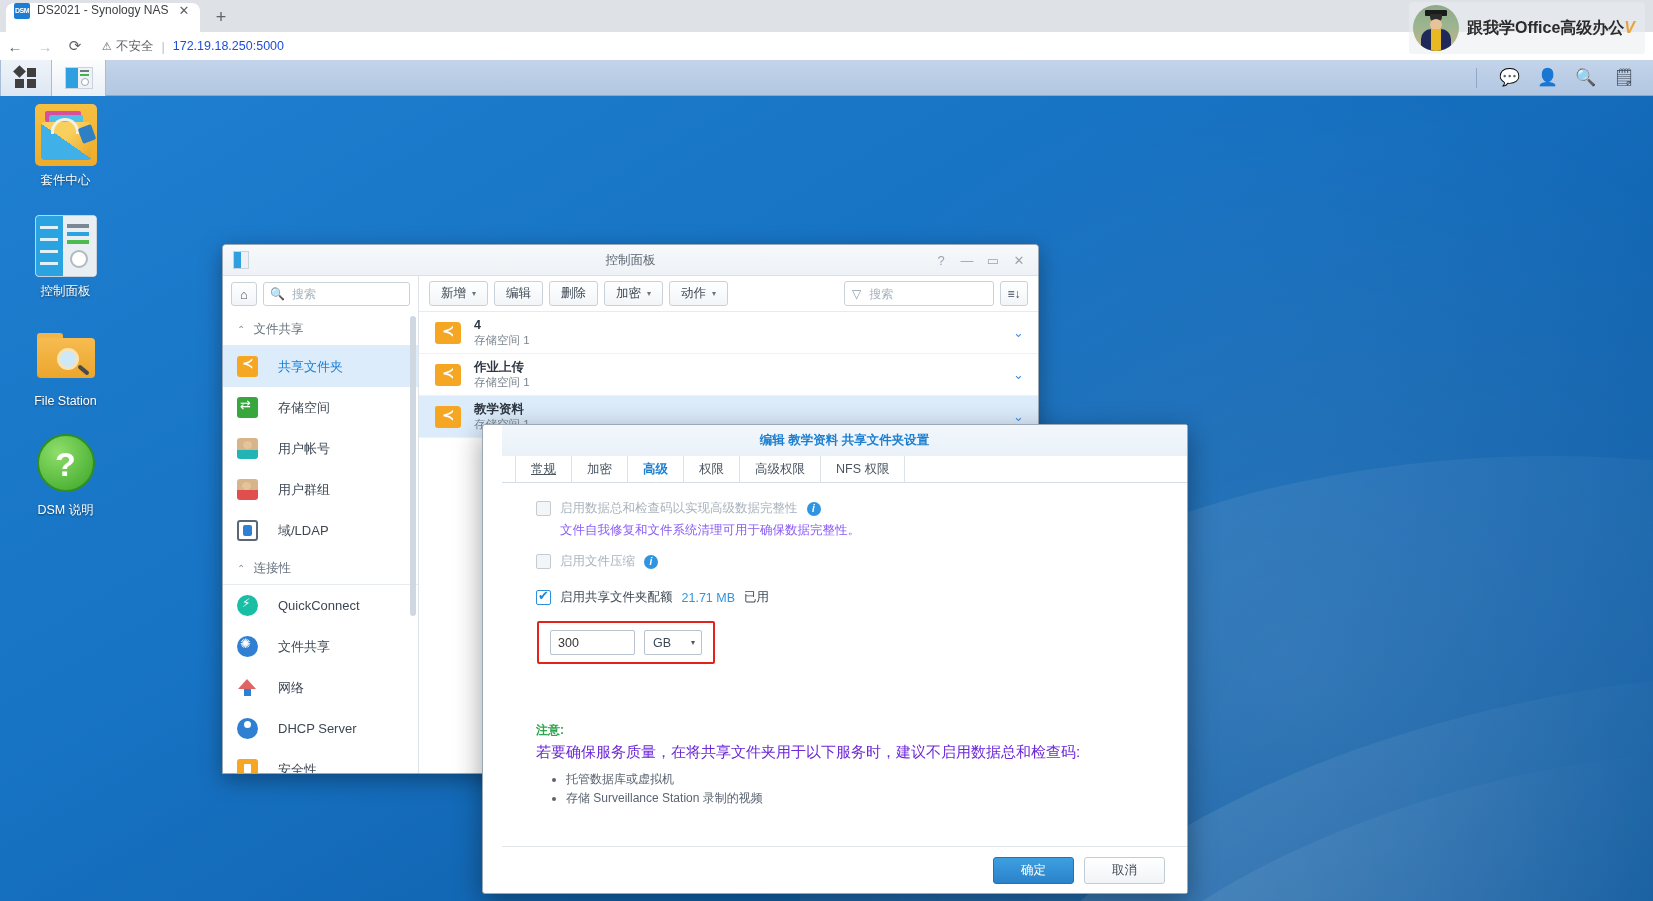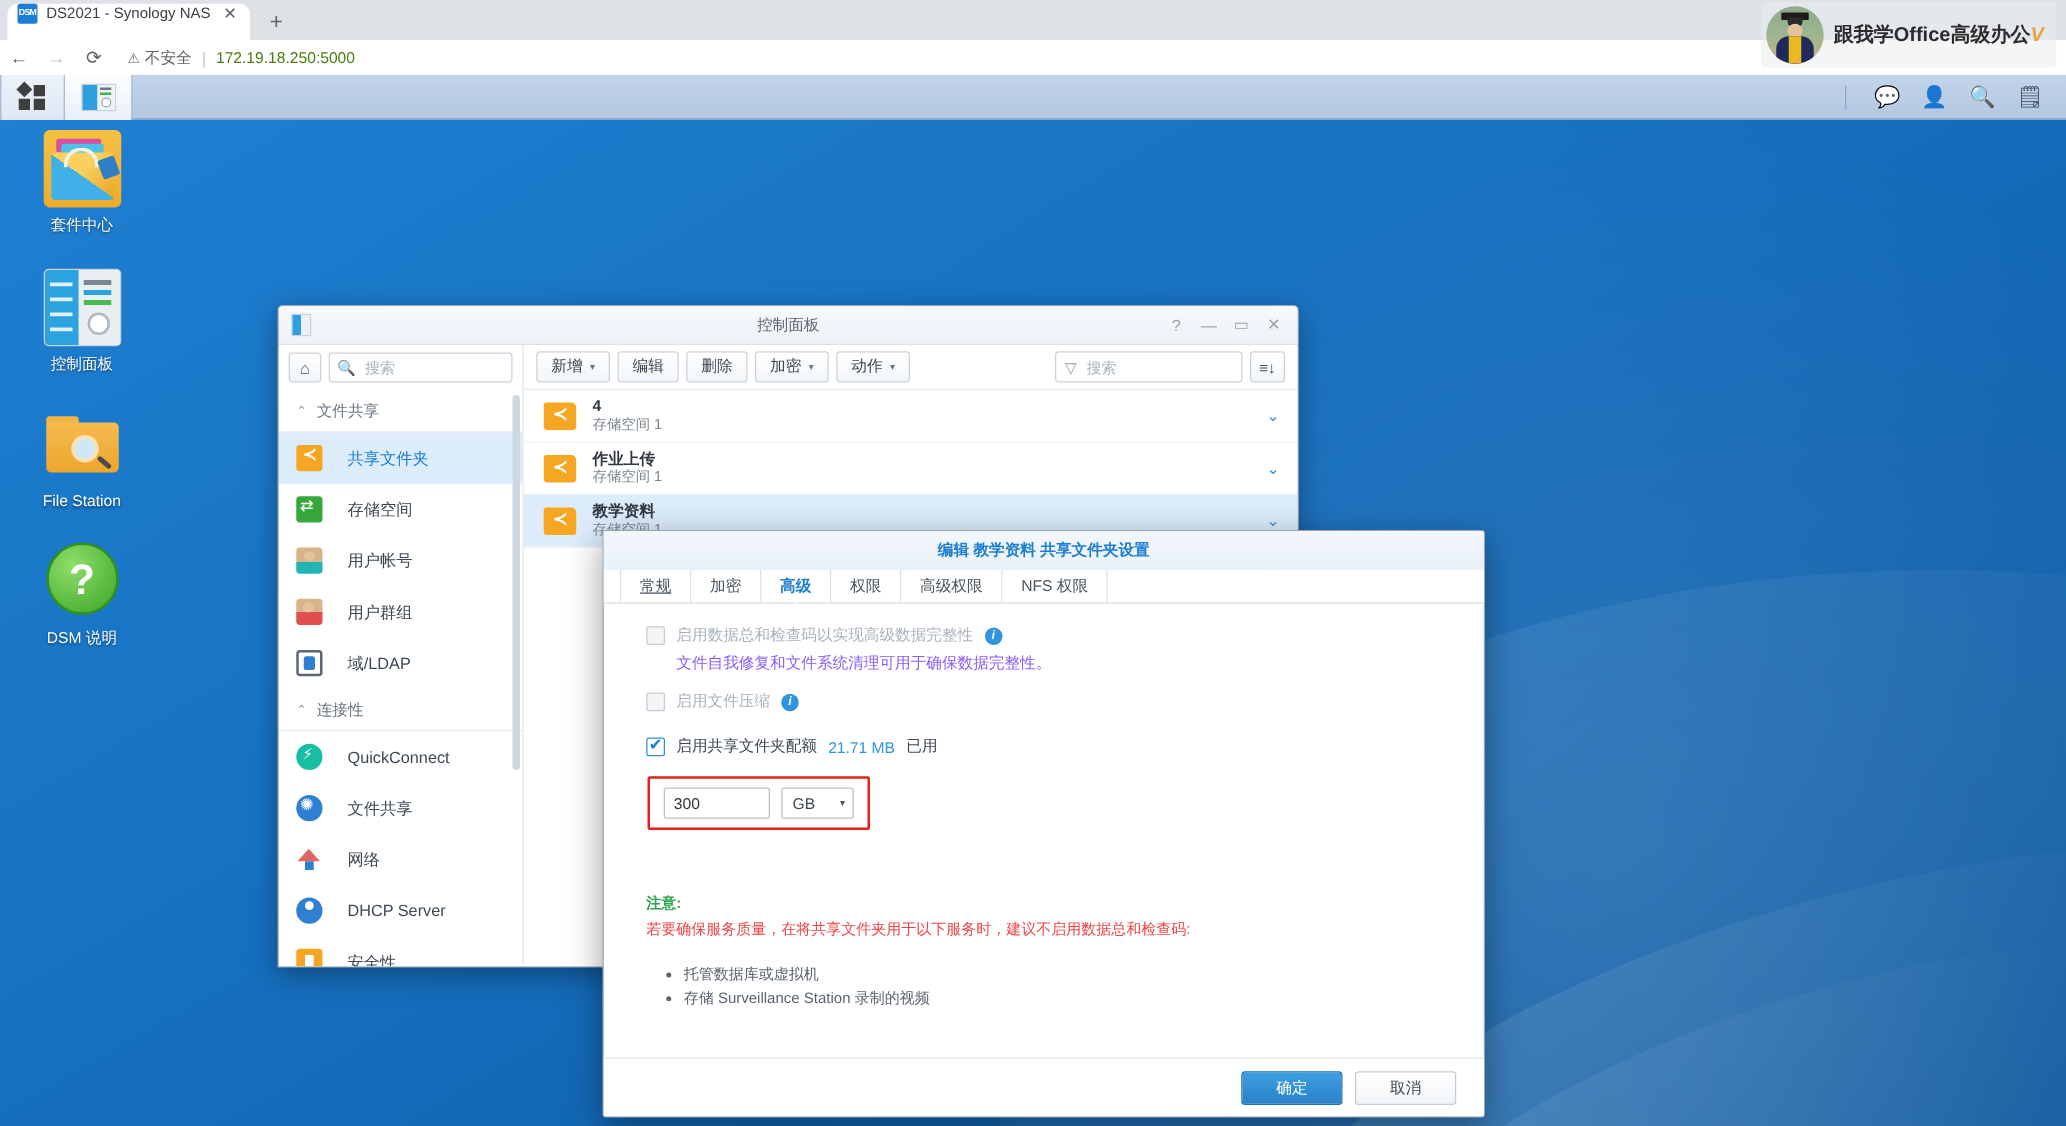--- a/index.html
+++ b/index.html
@@ -33,21 +33,21 @@
     position:absolute; left:208px; top:5px; width:26px; height:26px;
     text-align:center; line-height:25px; font-size:18px; color:#5f6368; cursor:pointer;
   }
   .omnibar { position:absolute; left:0; top:32px; width:1653px; height:28px; background:#fff; display:flex; align-items:center; }
   .navbtn { width:30px; text-align:center; color:#5f6368; font-size:15px; cursor:pointer; }
   .navbtn.dim { color:#bdc1c6; }
   .url-wrap { display:flex; align-items:center; margin-left:12px; }
   .warn-ico { color:#5f6368; font-size:11px; margin-right:4px; }
   .url-warn { color:#5f6368; font-size:12.5px; }
   .url-sep { color:#bdc1c6; margin:0 8px; }
-  .url-text { color:#4d7c0f; font-size:12.5px;text-align:center; }
+  .url-text { color:#1d4ed8; font-size:12.5px;text-align:center; }
 
   
   .watermark {
     position:absolute; right:8px; top:2px; height:52px;
     display:flex; align-items:center; gap:8px;
     background:rgba(234,236,239,.55); padding:2px 10px 2px 4px; border-radius:3px;
   }
   .wm-avatar {
     width:46px; height:46px; border-radius:50%; overflow:hidden; position:relative;
     background:linear-gradient(#8fa98a 0%, #9ab58f 45%, #c9b487 100%);
@@ -204,21 +204,21 @@
   .fico:after { content:"≺"; position:absolute; left:7px; top:0px; color:#fff; font-size:15px; font-weight:bold; }
   .fmeta { flex:1; }
   .fname { font-size:12.5px; font-weight:bold; color:#2e3742; line-height:15px; }
   .fdesc { font-size:11.5px; color:#7b8690; line-height:15px; }
   .fchev { color:#4a90d9; font-size:13px; }
 
   
   .dlg {
     position:absolute; left:482px; top:328px; width:706px; height:470px;
     background:#fff; border:1px solid #9aa7b5; border-radius:3px;
-    box-shadow:0 8px 28px rgba(0,0,0,.38); display:flex; flex-direction:column;
+    box-shadow:0 8px 28px rgba(0,0,0,.38); display:flex; flex-direction:column;padding-left:19px;
   }
   .dlg-head { height:31px; background:linear-gradient(#f2f7fc,#e9f1f8); display:flex; align-items:center; justify-content:center; }
   .dlg-title { font-size:12.5px; font-weight:bold; color:#1e7fd0; }
   .dlg-tabs { height:27px; display:flex; align-items:stretch; padding-left:13px; border-bottom:1px solid #d6dde4; background:#fff; }
   .dtab { padding:0 15px; display:flex; align-items:center; font-size:12.5px; color:#4a5560; border-right:1px solid #dde3e9; cursor:pointer; }
   .dtab:first-child { border-left:1px solid #dde3e9;text-decoration:underline; }
   .dtab.active { color:#1e7fd0; font-weight:bold; position:relative; }
   .dtab.active:after { content:""; position:absolute; left:50%; bottom:-6px; margin-left:-5px; width:0; height:0; border-left:5px solid transparent; border-right:5px solid transparent; border-bottom:6px solid #fff; }
   .dlg-body { flex:1; padding:17px 22px 0 34px; position:relative; }
 
@@ -233,21 +233,21 @@
   .quota-used { font-size:12.5px; color:#2f95e0; }
   .quota-suffix { font-size:12.5px; color:#3d4854; }
 
   .quota-box { margin:11px 0 0 1px; display:inline-flex; align-items:center; gap:9px; border:2px solid #e2231a; padding:7px 11px; border-radius:2px; }
   .qinput { width:85px; height:25px; border:1px solid #b9c3cd; border-radius:2px; padding:0 7px; font-size:12.5px; color:#333; font-family:inherit; outline:0; background:#fff; }
   .qselect { width:58px; height:25px; border:1px solid #b9c3cd; border-radius:2px; background:#fff; display:flex; align-items:center; justify-content:space-between; padding:0 6px 0 8px; font-size:12.5px; color:#3d4854; cursor:pointer; }
   .qselect .caret { font-size:8px; color:#4a5560; }
 
   .note-block { position:absolute; left:34px; bottom:38px; right:22px; }
   .note-h { font-size:12px; color:#2fa44e; font-weight:bold; margin-bottom:4px; }
-  .note-p { font-size:12px; color:#ef4444; margin-bottom:18px; }
+  .note-p { font-size:15px; color:#6d28d9; margin-bottom:8px; }
   .note-ul { margin:0; padding-left:30px; }
   .note-ul li { font-size:12px; color:#5a6470; line-height:19px; }
 
   .dlg-foot { height:47px; border-top:1px solid #e1e6eb; display:flex; align-items:center; justify-content:flex-end; gap:10px; padding-right:22px; background:#fff; }
   .btn { height:27px; min-width:81px; border-radius:3px; font-size:12.5px; display:flex; align-items:center; justify-content:center; cursor:pointer; }
   .btn-primary { background:linear-gradient(#3d9fe0,#2b82c9); border:1px solid #2173b5; color:#fff; }
   .btn-default { background:linear-gradient(#fff,#f1f4f7); border:1px solid #c2ccd6; color:#3d4854; }
 </style>
 </head>
 <body>

